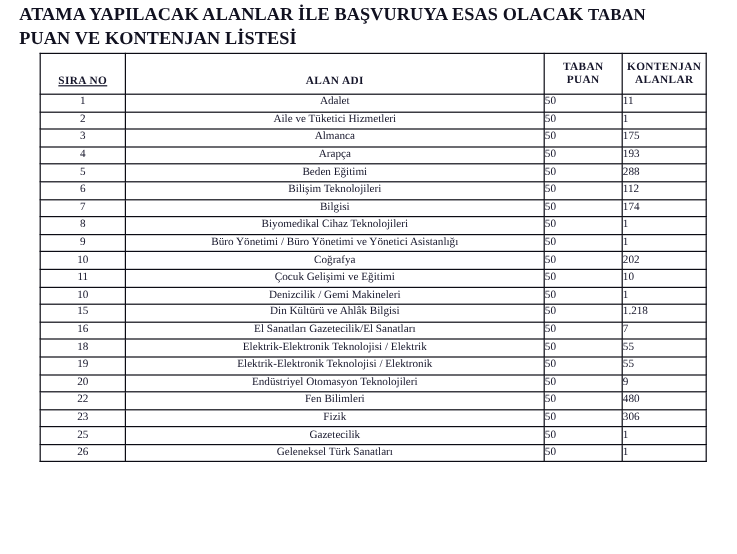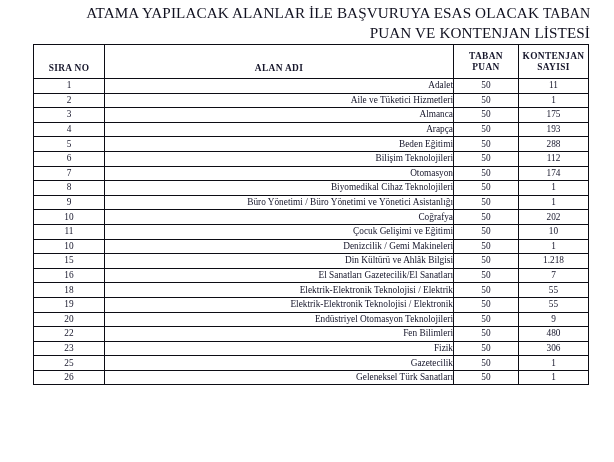--- a/index.html
+++ b/index.html
@@ -17,23 +17,23 @@
   }
   #page {
     position: relative;
     width: 614px;
     height: 462px;
     background: #ffffff;
     overflow: hidden;
   }
   .doc-title {
     margin: 0;
-    padding: 4px 24px 0 31px;
-    text-align: right;
-    font-weight: normal;
+    padding: 4px 24px 0 16px;
+    text-align: left;
+    font-weight: bold;
     font-size: 15.2px;
     line-height: 18.5px;
     letter-spacing: 0.1px;
     color: #111120;
   }
   .doc-title .line2 {
     display: block;
   }
   .title-tail {
     font-size: 14px;
@@ -67,42 +67,42 @@
     height: 29px;
     vertical-align: middle;
     text-align: center;
     font-weight: bold;
     letter-spacing: 0.35px;
     font-size: 9.4px;
   }
   table.listing thead th.h-sira {
     vertical-align: bottom;
     padding-bottom: 4px;
+    text-decoration: underline;
   }
   table.listing thead th.h-alan {
     vertical-align: bottom;
     padding-bottom: 4px;
   }
   table.listing thead th .hl {
     display: block;
   }
   table.listing tbody td {
     height: 13.6px;
   }
   td.c-num {
     text-align: center;
   }
   td.c-name {
-    text-align: right;
+    text-align: center;
     padding-left: 6px;
     white-space: nowrap;
     overflow: hidden;
   }
   td.c-val {
-    text-align: center;
   }
 </style>
 </head>
 <body>
 
 <div id="page">
 
   <h1 class="doc-title">
     <span>ATAMA YAPILACAK ALANLAR İLE BAŞVURUYA ESAS OLACAK </span><span class="title-tail">TABAN</span>
     <span class="line2">PUAN VE KONTENJAN LİSTESİ</span>
@@ -119,21 +119,21 @@
       <thead>
         <tr>
           <th class="h-sira">SIRA NO</th>
           <th class="h-alan">ALAN ADI</th>
           <th>
             <span class="hl">TABAN</span>
             <span class="hl">PUAN</span>
           </th>
           <th>
             <span class="hl">KONTENJAN</span>
-            <span class="hl">SAYISI</span>
+            <span class="hl">ALANLAR</span>
           </th>
         </tr>
       </thead>
       <tbody id="table-body">
           <tr>
             <td class="c-num">1</td>
             <td class="c-name">Adalet</td>
             <td class="c-val">50</td>
             <td class="c-val">11</td>
           </tr>
@@ -162,21 +162,21 @@
             <td class="c-val">288</td>
           </tr>
           <tr>
             <td class="c-num">6</td>
             <td class="c-name">Bilişim Teknolojileri</td>
             <td class="c-val">50</td>
             <td class="c-val">112</td>
           </tr>
           <tr>
             <td class="c-num">7</td>
-            <td class="c-name">Otomasyon</td>
+            <td class="c-name">Bilgisi</td>
             <td class="c-val">50</td>
             <td class="c-val">174</td>
           </tr>
           <tr>
             <td class="c-num">8</td>
             <td class="c-name">Biyomedikal Cihaz Teknolojileri</td>
             <td class="c-val">50</td>
             <td class="c-val">1</td>
           </tr>
           <tr>

